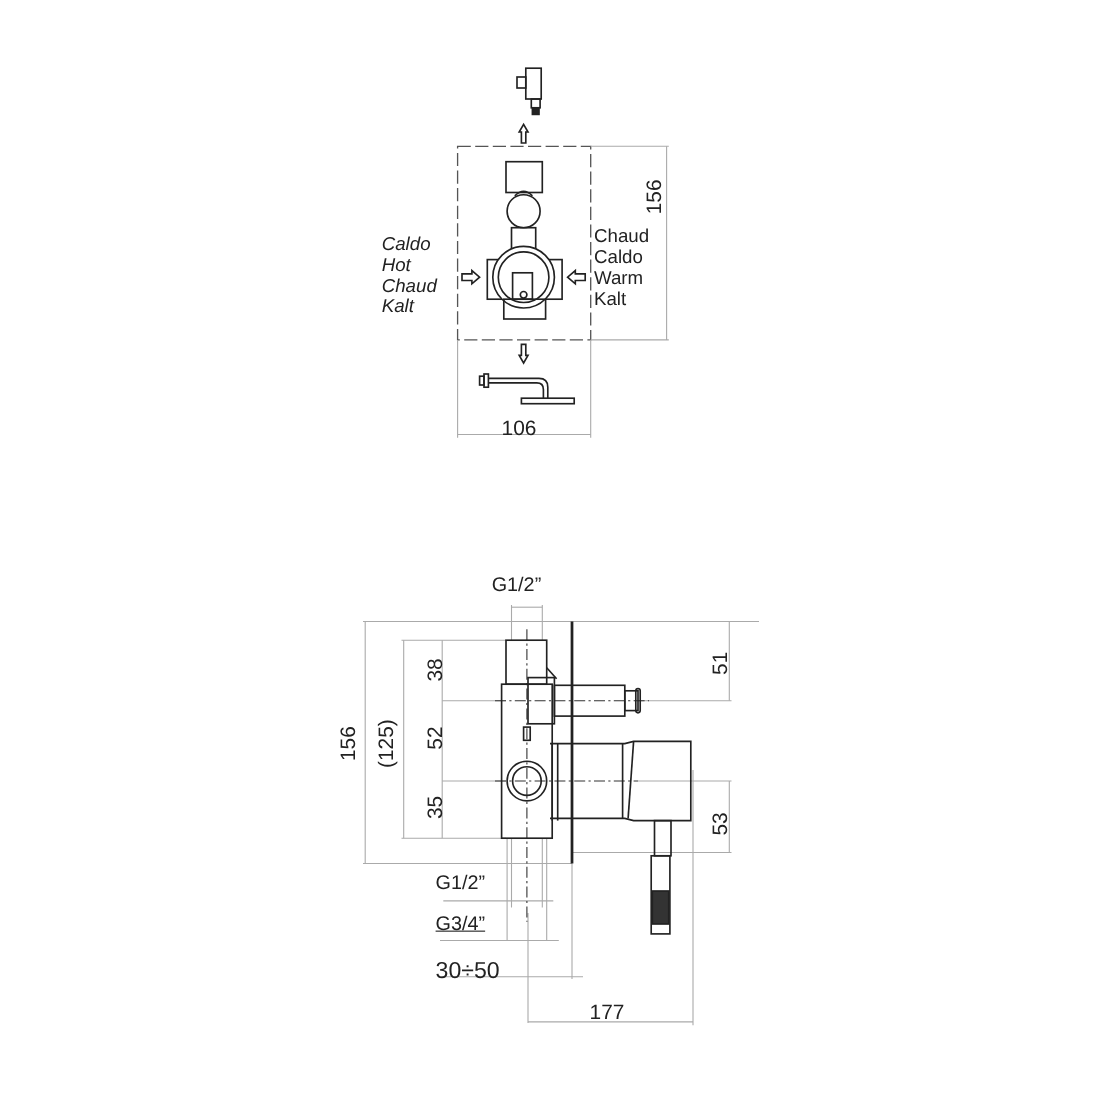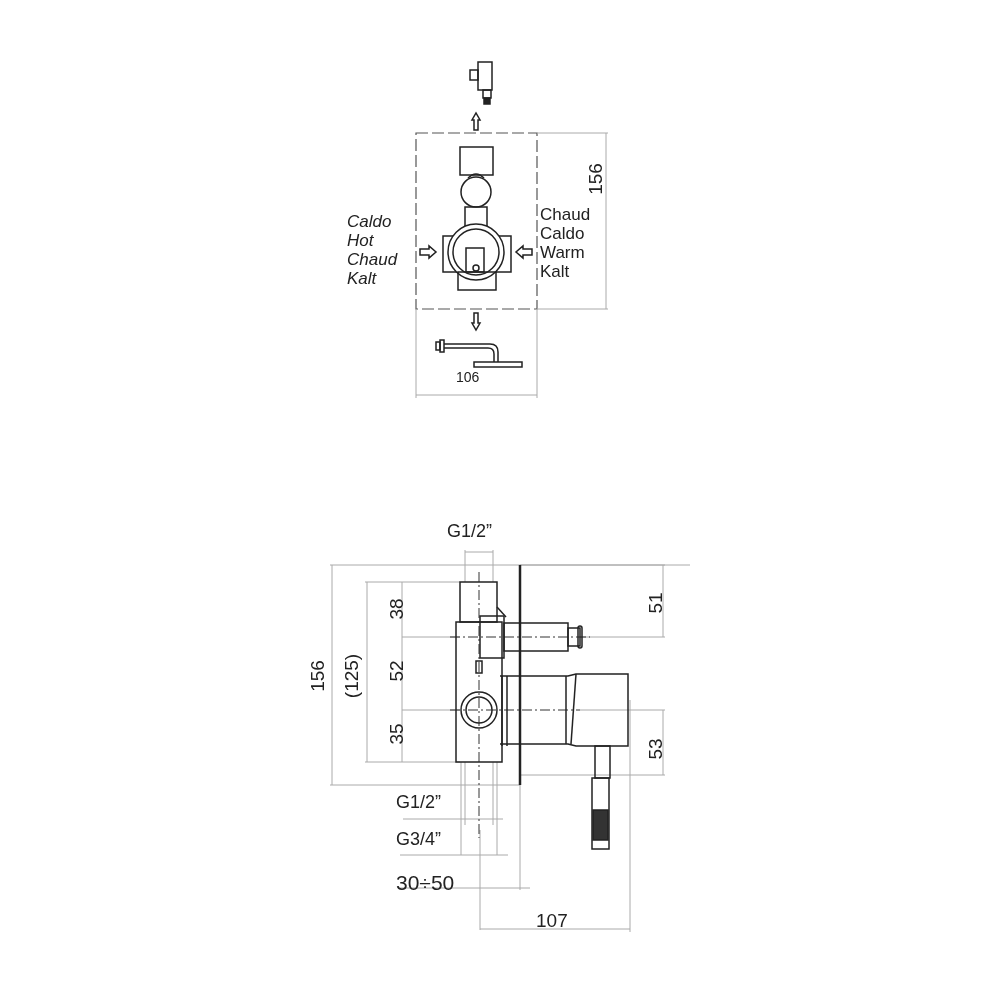--- a/index.html
+++ b/index.html
@@ -138,26 +138,26 @@
   <div class="lbl" style="position:relative">Chaud</div>
   <div class="lbl" style="position:relative">Kalt</div>
 </div>
 <div style="position:absolute;left:540px;top:205px;">
   <div class="lbl" style="position:relative">Chaud</div>
   <div class="lbl" style="position:relative">Caldo</div>
   <div class="lbl" style="position:relative">Warm</div>
   <div class="lbl" style="position:relative">Kalt</div>
 </div>
 <div class="vert" style="left:580px;top:168px;font-size:19px;">156</div>
-<div class="lbl" style="left:456px;top:368px;font-size:14px;">106</div>
+<div class="lbl" style="left:456px;top:380px;font-size:19px;">106</div>
 
 <div class="lbl" style="left:447px;top:522px;font-size:18px;">G1/2”</div>
 <div class="vert" style="left:302px;top:665px;font-size:19px;">156</div>
 <div class="vert" style="left:330px;top:665px;font-size:19px;">(125)</div>
 <div class="vert" style="left:386px;top:598px;font-size:19px;">38</div>
 <div class="vert" style="left:386px;top:660px;font-size:19px;">52</div>
 <div class="vert" style="left:386px;top:723px;font-size:19px;">35</div>
 <div class="vert" style="left:645px;top:592px;font-size:19px;">51</div>
 <div class="vert" style="left:645px;top:738px;font-size:19px;">53</div>
 <div class="lbl" style="left:396px;top:793px;font-size:18px;">G1/2”</div>
-<div class="lbl" style="left:396px;top:830px;font-size:18px;">G3/4”</div>
+<div class="lbl" style="left:396px;top:830px;font-size:18px;text-decoration:underline;">G3/4”</div>
 <div class="lbl" style="left:396px;top:873px;font-size:21px;">30÷50</div>
-<div class="lbl" style="left:536px;top:911px;font-size:19px;">107</div>
+<div class="lbl" style="left:536px;top:911px;font-size:19px;">177</div>
 
 </body></html>

